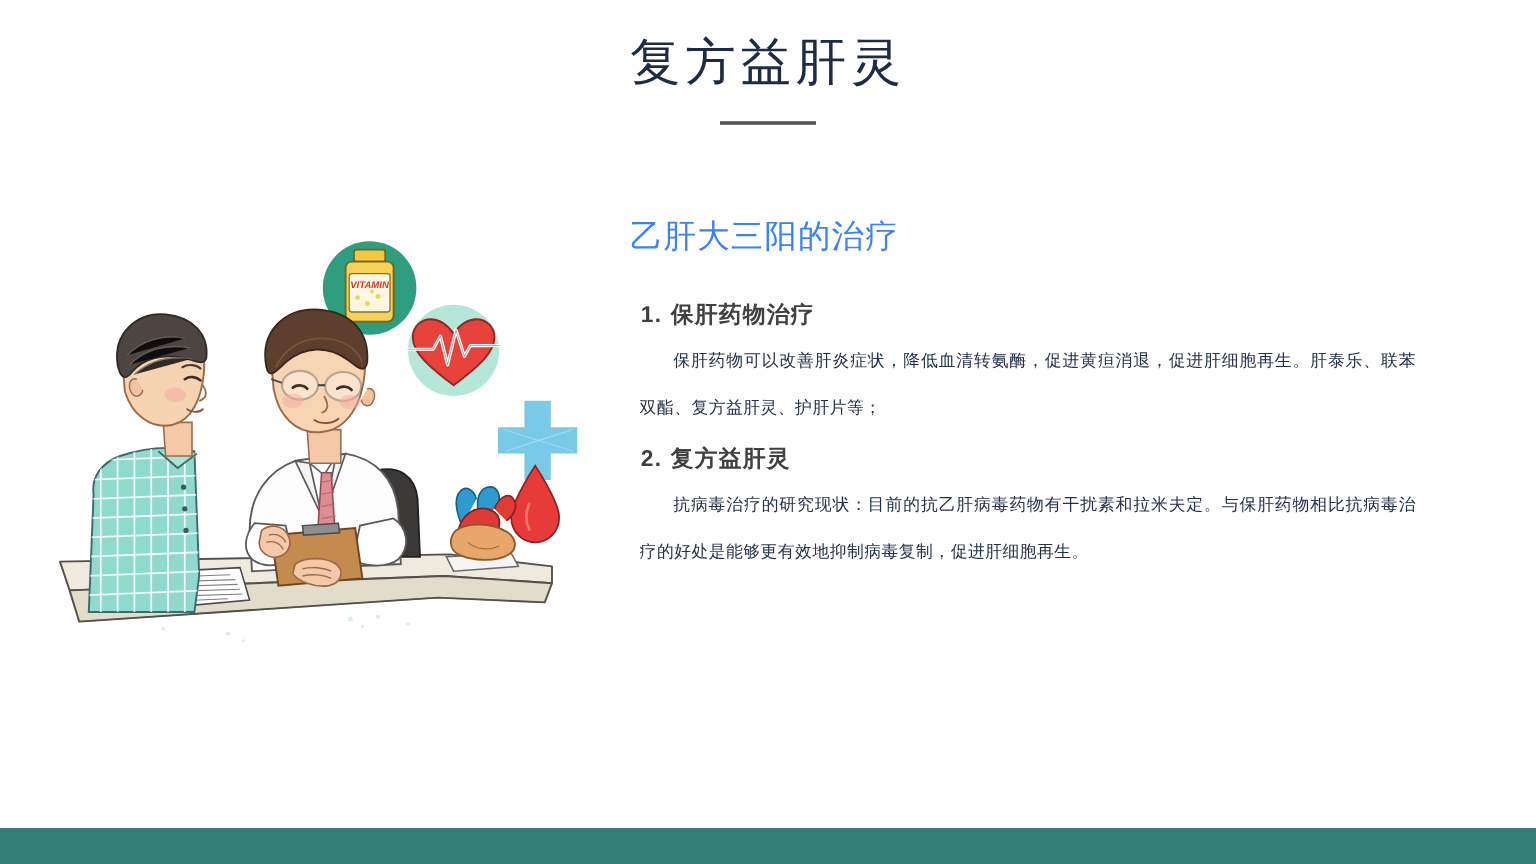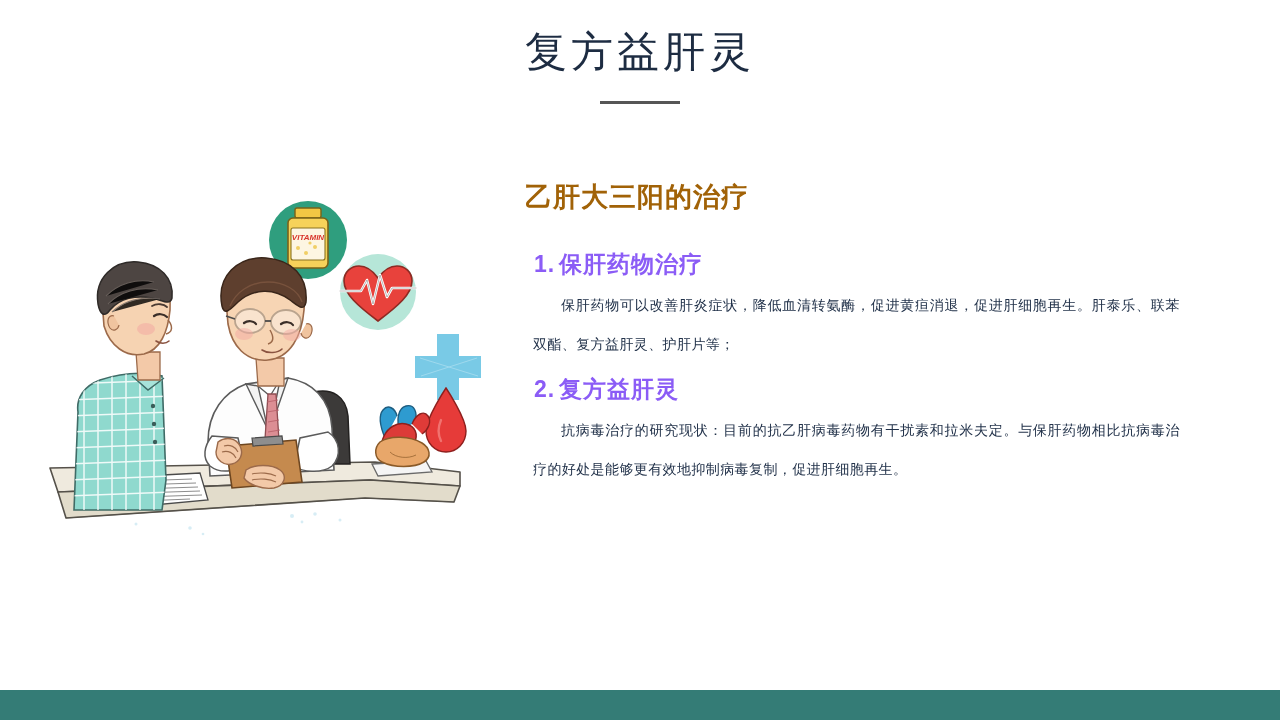--- a/index.html
+++ b/index.html
@@ -44,34 +44,34 @@
   
   #content {
     position: absolute;
     left: 525px;
     top: 180px;
     width: 655px;
     color: #1d2c42;
   }
   #content-heading {
     font-size: 27px;
-    font-weight: bold;
+    font-weight: normal;
     letter-spacing: 1px;
     line-height: 1.3;
     margin: 0 0 34px 0;
-    color: #a16207;
+    color: #3b82f6;
   }
   .list-item {
     margin-bottom: 4px;
   }
   .item-head {
-    font-size: 23px;
+    font-size: 19px;
     font-weight: bold;
     letter-spacing: 1px;
-    color: #8b5cf6;
+    color: #404040;
     margin: 0 0 6px 0;
     white-space: nowrap;
   }
   .item-num {
     display: inline-block;
     width: 34px;
     padding-left: 9px;
     box-sizing: border-box;
   }
   .item-body {

